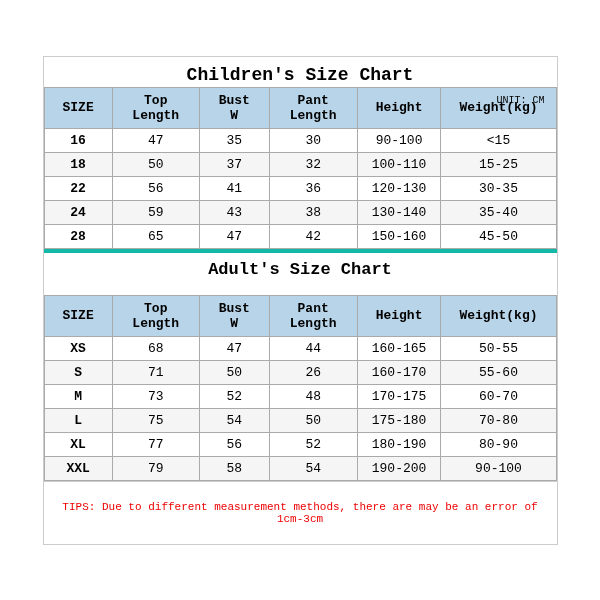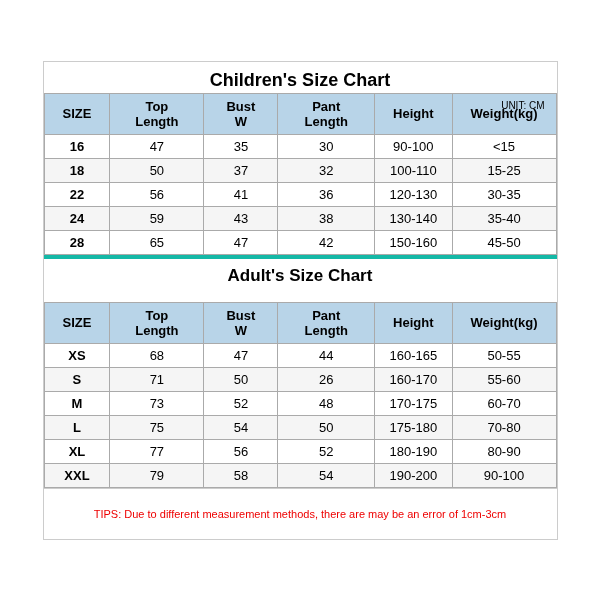--- a/index.html
+++ b/index.html
@@ -9,20 +9,21 @@
       background: #fff;
       font-family: Arial, sans-serif;
       display: flex;
       align-items: center;
       justify-content: center;
     }
     .container {
       width: 515px;
       border: 1px solid #ccc;
       background: #fff;
+      font-family: Liberation Mono, monospace;
     }
     .main-title {
       text-align: center;
       font-weight: bold;
       font-size: 18px;
       padding: 8px 0 2px 0;
       position: relative;
     }
     .unit-label {
       position: absolute;

